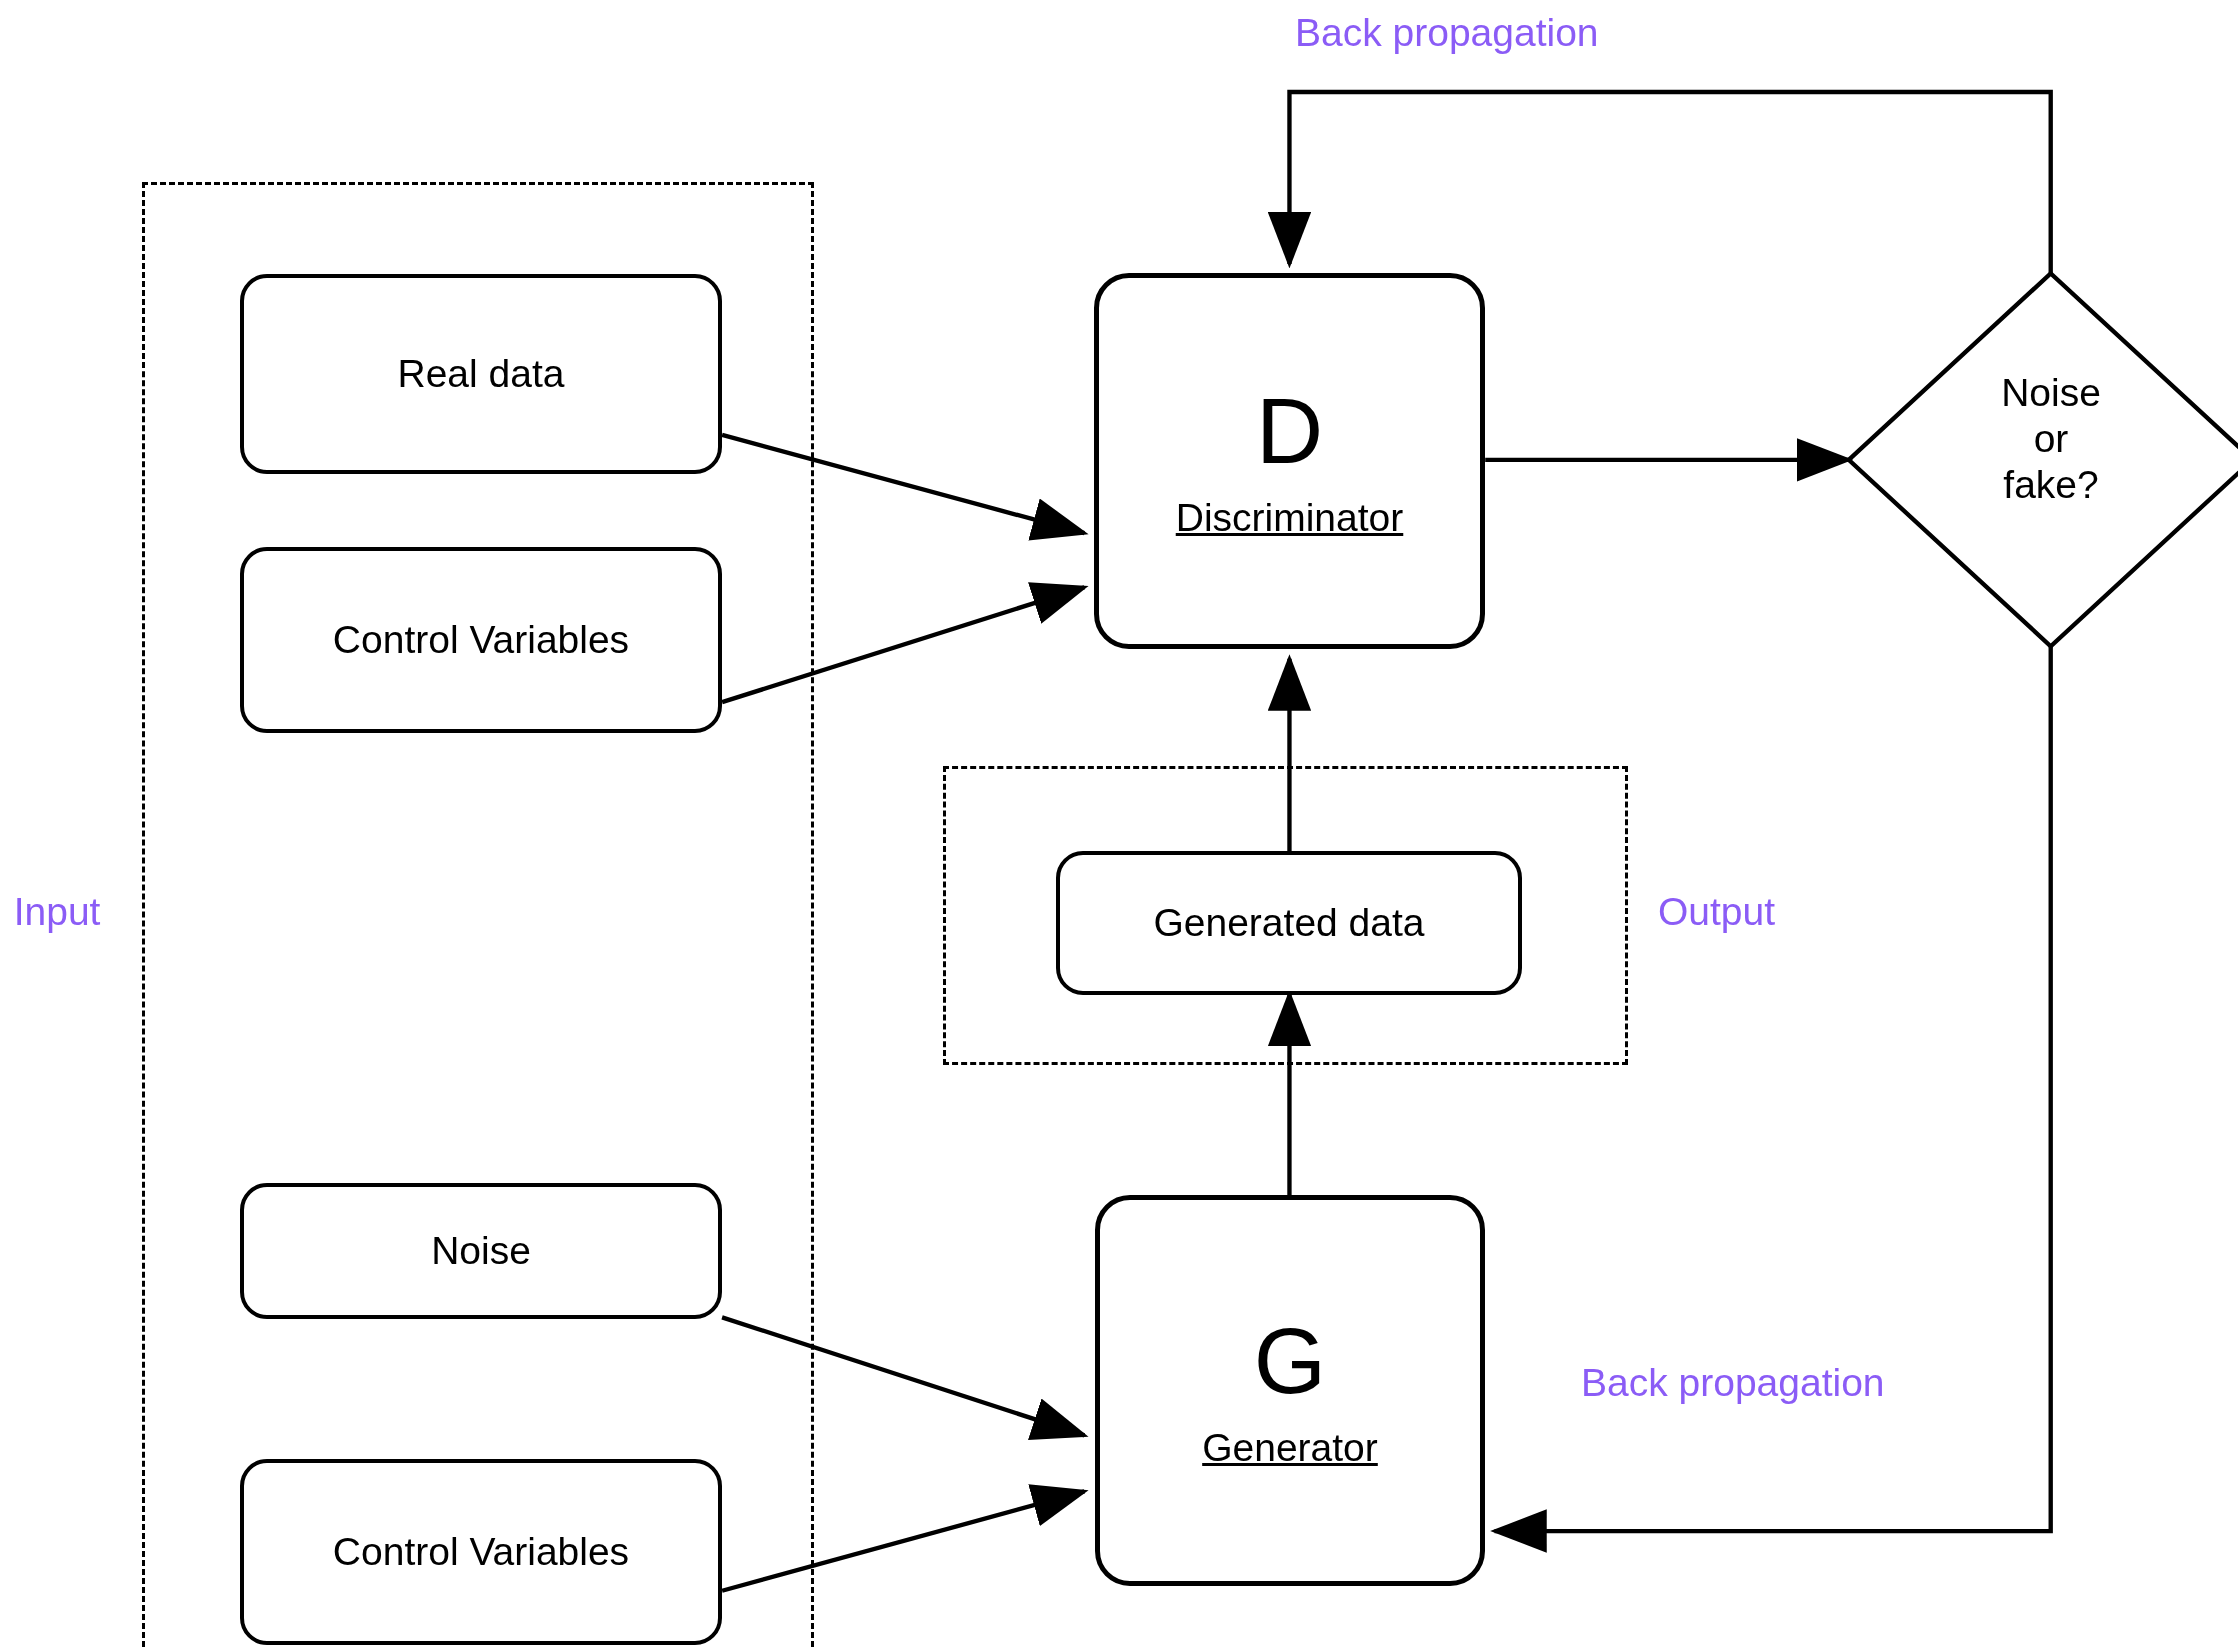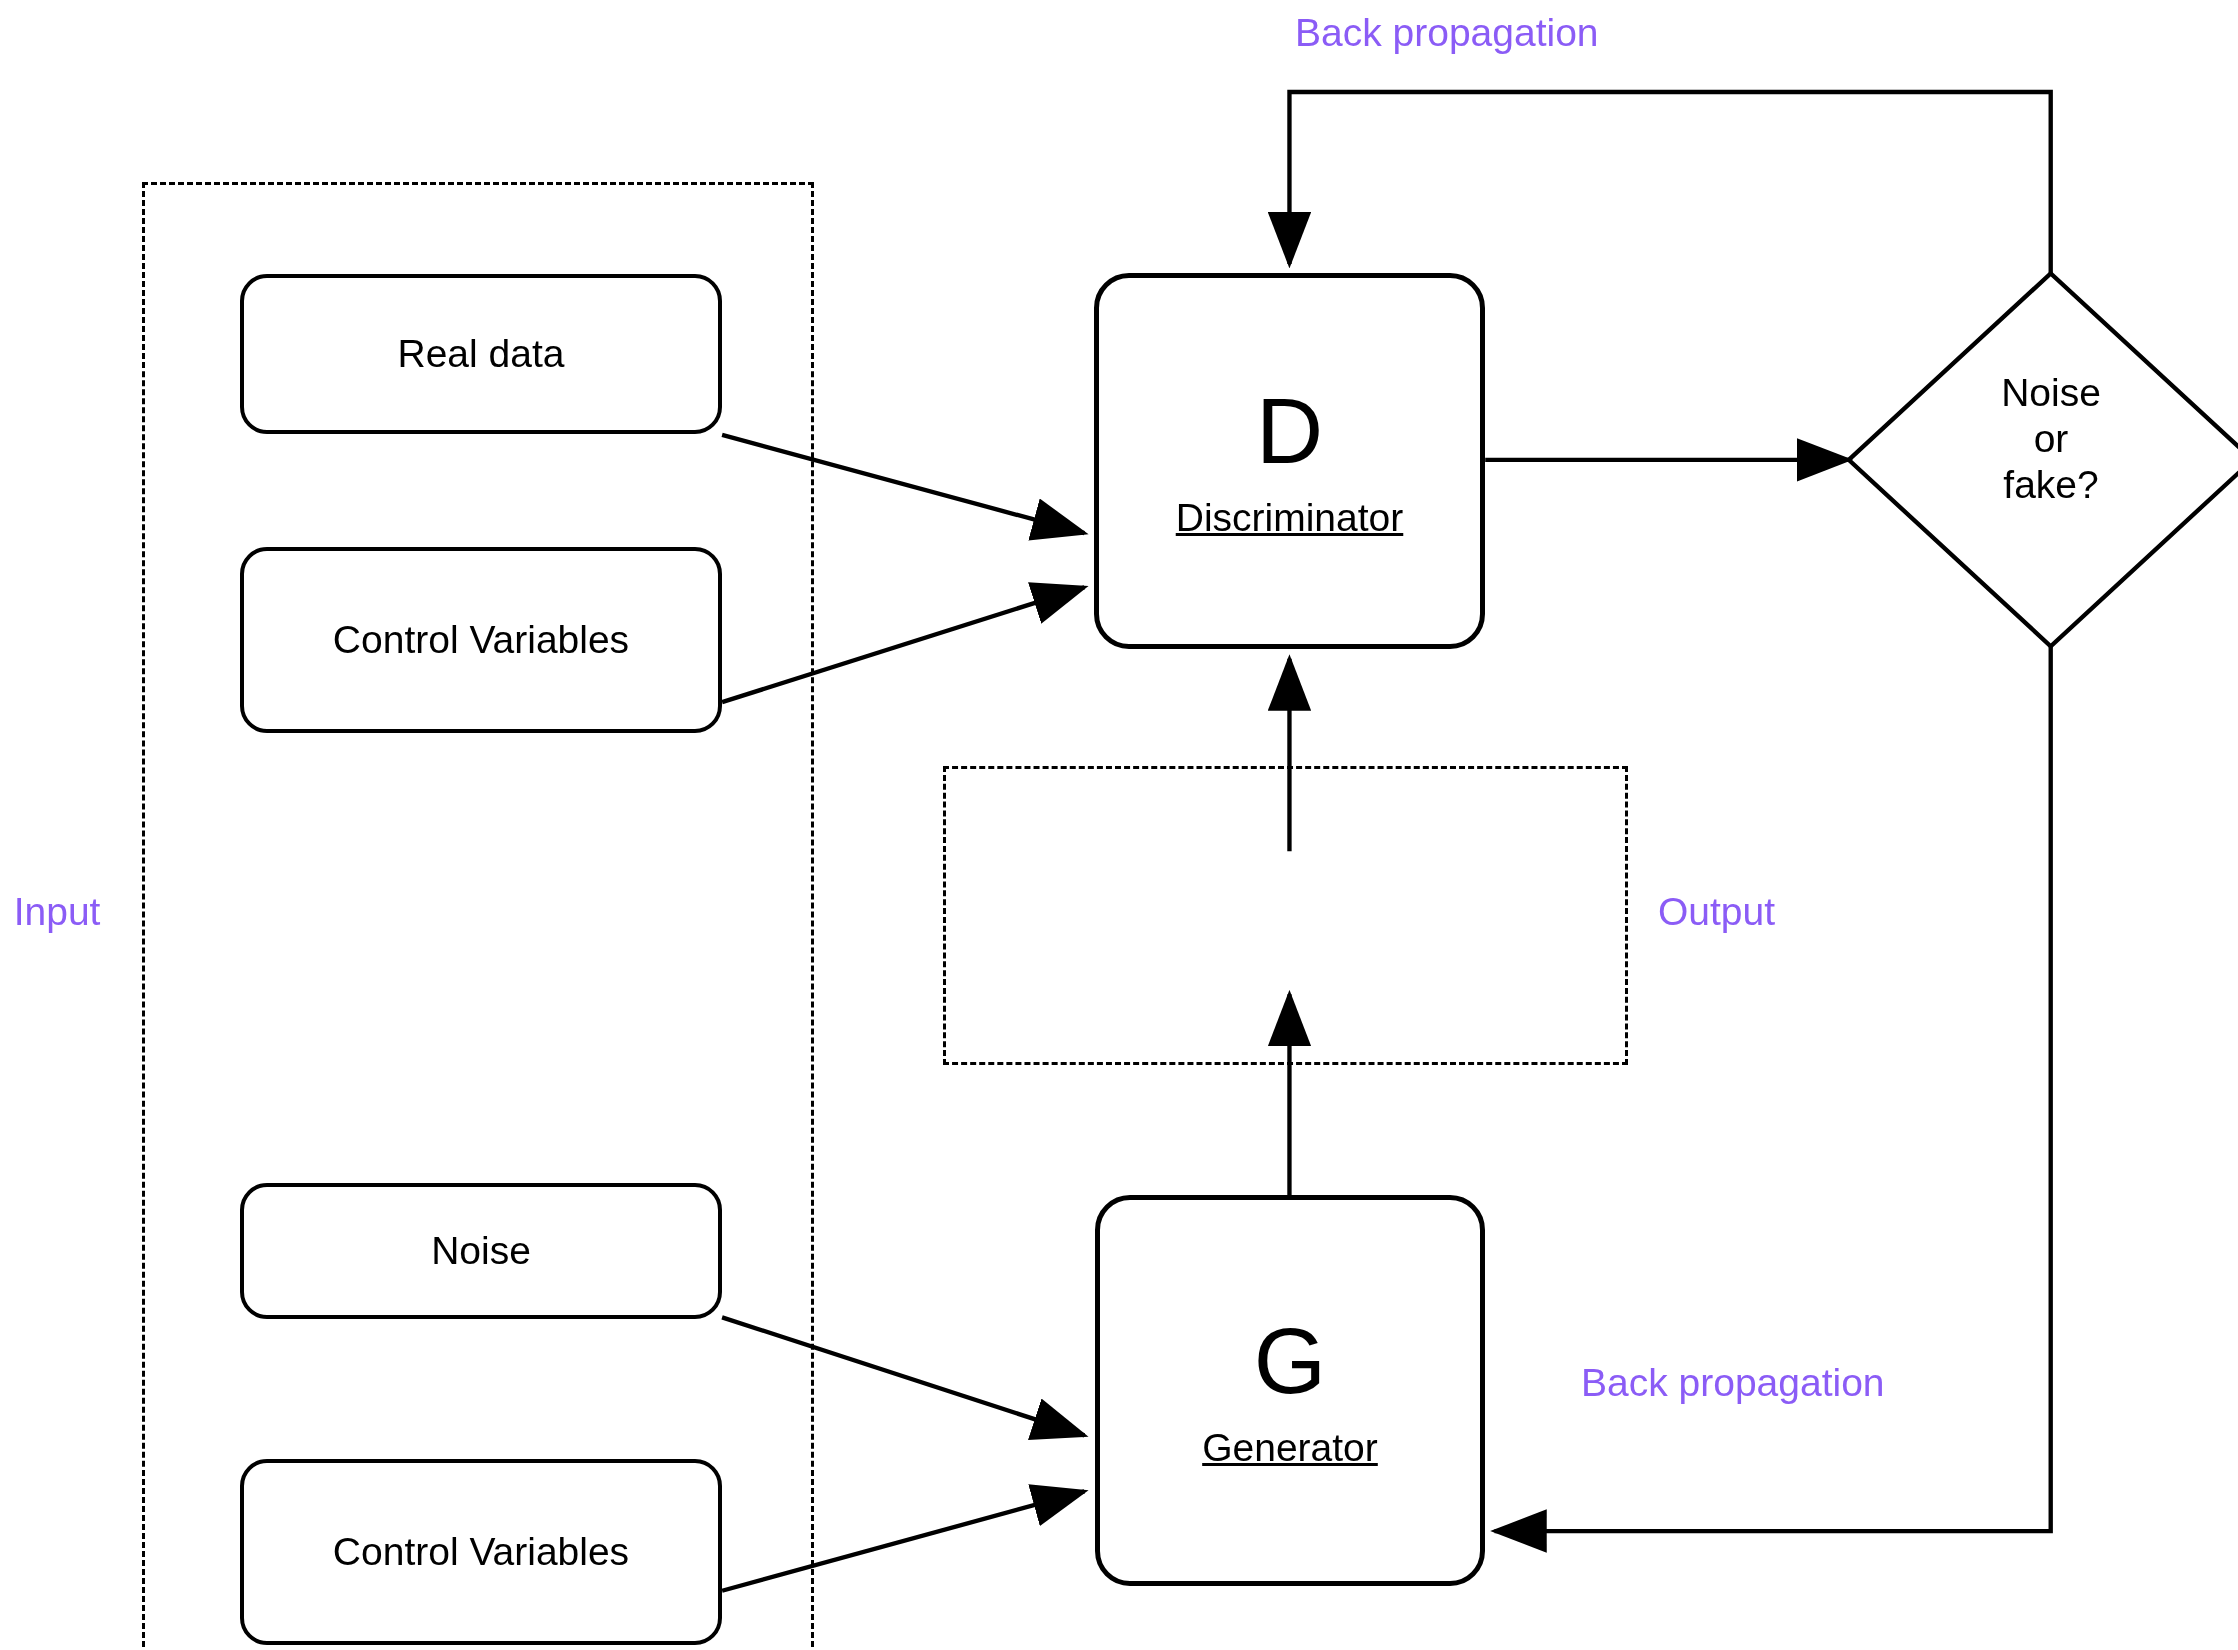--- a/index.html
+++ b/index.html
@@ -52,36 +52,39 @@
       <path d="M2390,740 L2975,740" marker-end="url(#ah)"></path>
 
       <path d="M3300,440 L3300,148 L2075,148 L2075,425" marker-end="url(#ah)"></path>
 
       <path d="M3300,1040 L3300,2240 L3300,2464 L2405,2464" marker-end="url(#ah)"></path>
 
       <path d="M2975,740 L3300,440 L3625,740 L3300,1040 Z" stroke-width="7"></path>
     </g>
   </svg>
 
-  <div class="rbox" style="left:240px;top:274px;width:482px;height:160px;">
+  <div class="rbox" style="left:240px;top:274px;width:482px;height:200px;">
     <span class="rbox-txt">Real data</span>
   </div>
 
   <div class="rbox" style="left:240px;top:547px;width:482px;height:186px;">
     <span class="rbox-txt">Control Variables</span>
   </div>
 
   <div class="rbox" style="left:240px;top:1183px;width:482px;height:136px;">
     <span class="rbox-txt">Noise</span>
   </div>
 
   <div class="rbox" style="left:240px;top:1459px;width:482px;height:186px;">
     <span class="rbox-txt">Control Variables</span>
   </div>
 
+  <div class="rbox" style="left:1056px;top:851px;width:466px;height:144px;">
+    <span class="rbox-txt">Generated data</span>
+  </div>
 
   <div class="bigbox" style="left:1094px;top:273px;width:391px;height:376px;">
     <span class="letter">D</span>
     <span class="sub">Discriminator</span>
   </div>
 
   <div class="bigbox" style="left:1095px;top:1195px;width:390px;height:391px;">
     <span class="letter">G</span>
     <span class="sub">Generator</span>
   </div>

